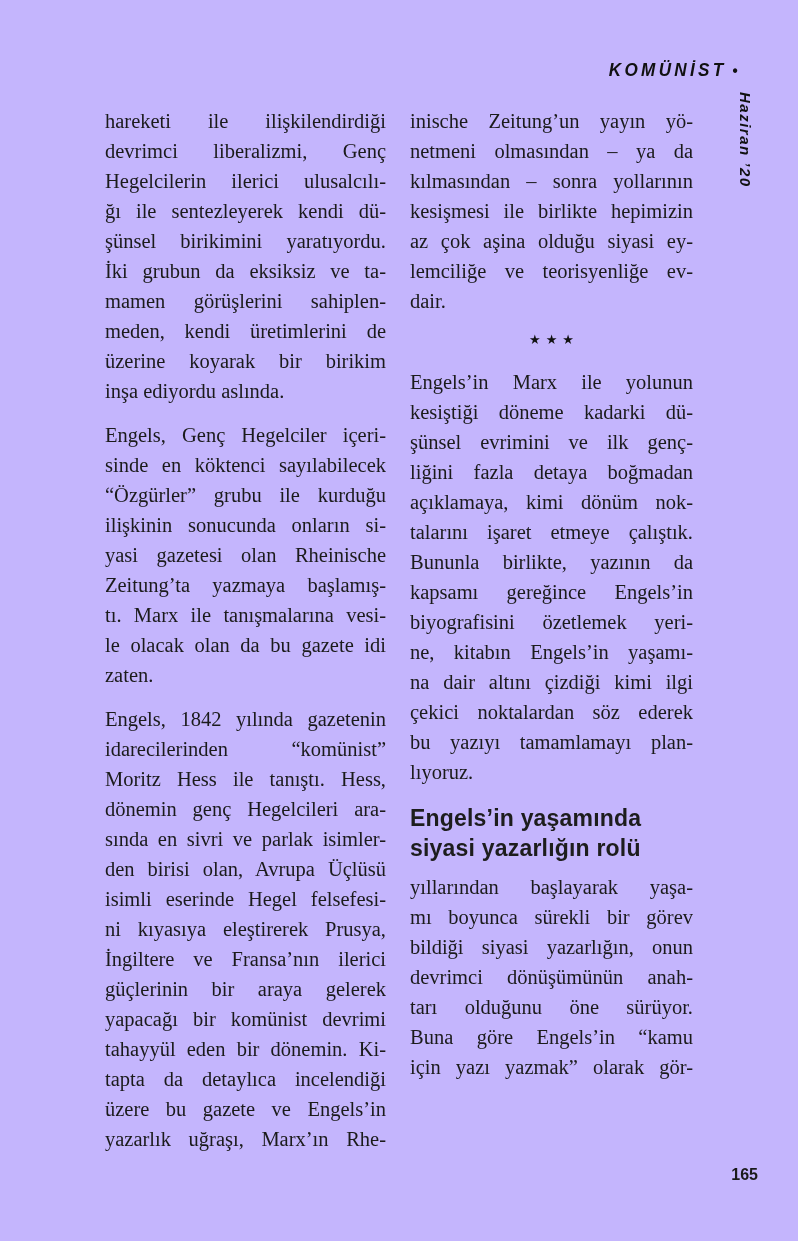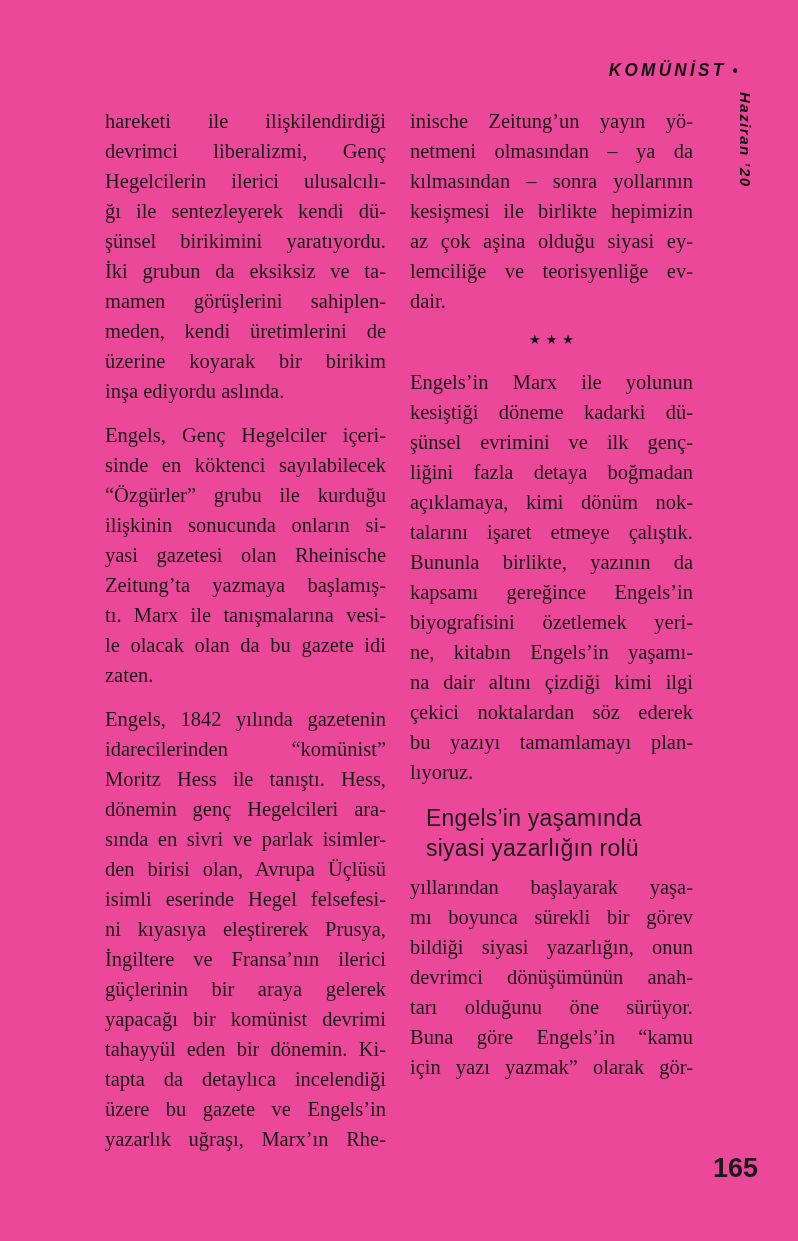--- a/index.html
+++ b/index.html
@@ -1,19 +1,19 @@
 <!DOCTYPE html>
 <html><head>
 <meta charset="utf-8">
 <style>
   html,body{margin:0;padding:0;background:#e8e8e8;}
   .page{
     position:relative;
     width:798px;height:1241px;
-    background:#ec4899;
+    background:#c4b5fd;
     overflow:hidden;
     font-family:"Liberation Serif", serif;
     color:#1b1b1b;
   }
   
   .header-title{
     position:absolute;top:60px;right:60px;
     font-family:"Liberation Sans", sans-serif;
     font-weight:700;font-style:italic;
     font-size:18px;letter-spacing:3.5px;
@@ -47,31 +47,31 @@
   .separator{
     text-align:center;
     font-size:13px;letter-spacing:5px;
     line-height:20px;
     margin:8px 0 17px 0;
     color:#111;
     text-indent:5px;
   }
   .heading{
     font-family:"Liberation Sans", sans-serif;
-    font-weight:400;
+    font-weight:700;
     font-size:23px;line-height:30px;
     letter-spacing:0.2px;
     color:#1d1d1d;
-    margin:16px 0 9px 16px;
+    margin:16px 0 9px 0;
   }
   .heading .heading-line{display:block;}
   .page-number{
     position:absolute;right:40px;bottom:57px;
     font-family:"Liberation Sans", sans-serif;
-    font-weight:700;font-size:27px;
+    font-weight:700;font-size:16px;
     color:#1a1a1a;
   }
 </style>
 </head>
 <body>
 
 <div class="page">
 
   <div class="header-title">
     <span>KOMÜNİST</span><span class="bullet">•</span>

